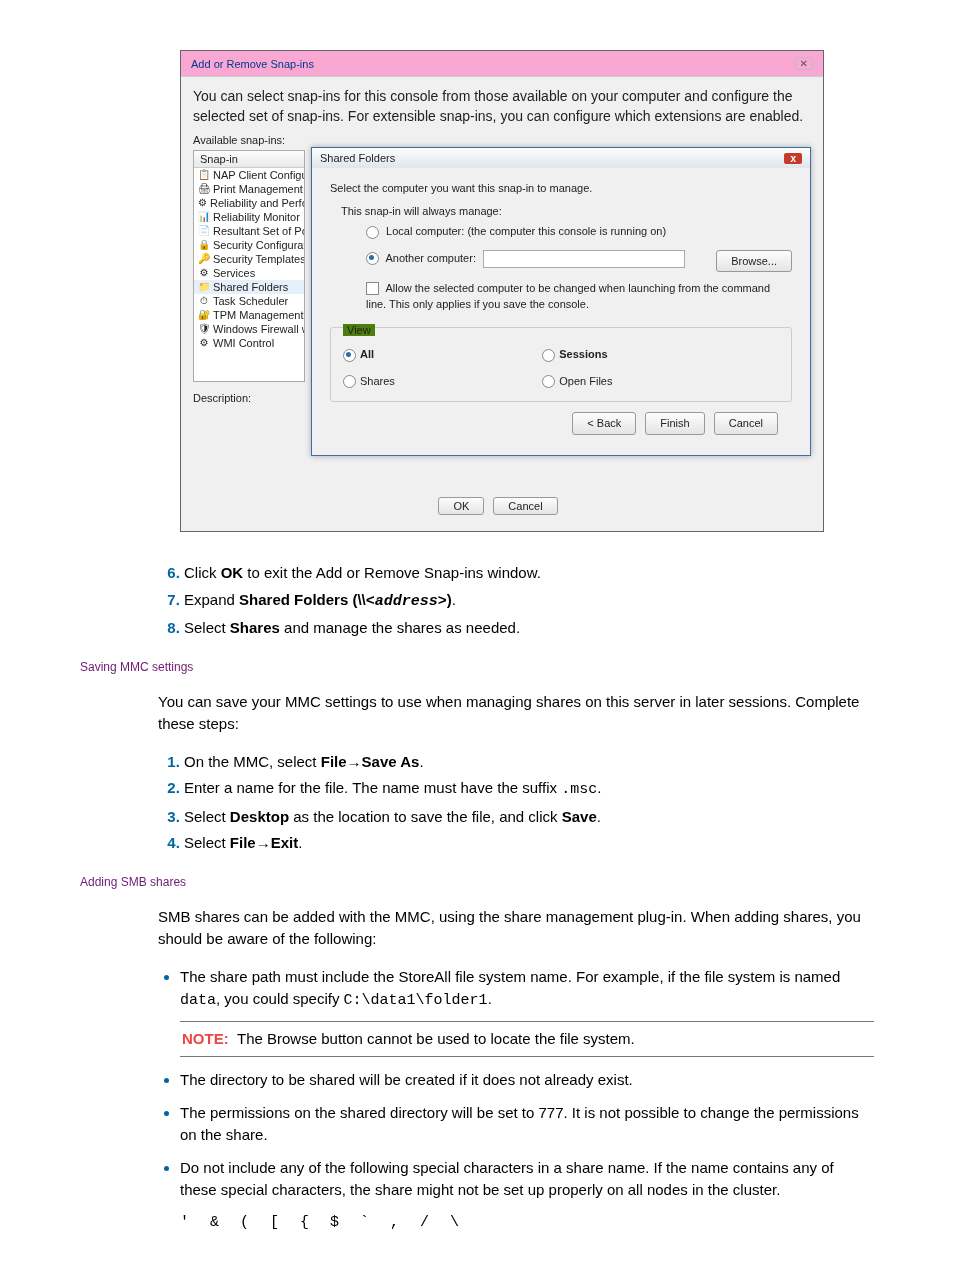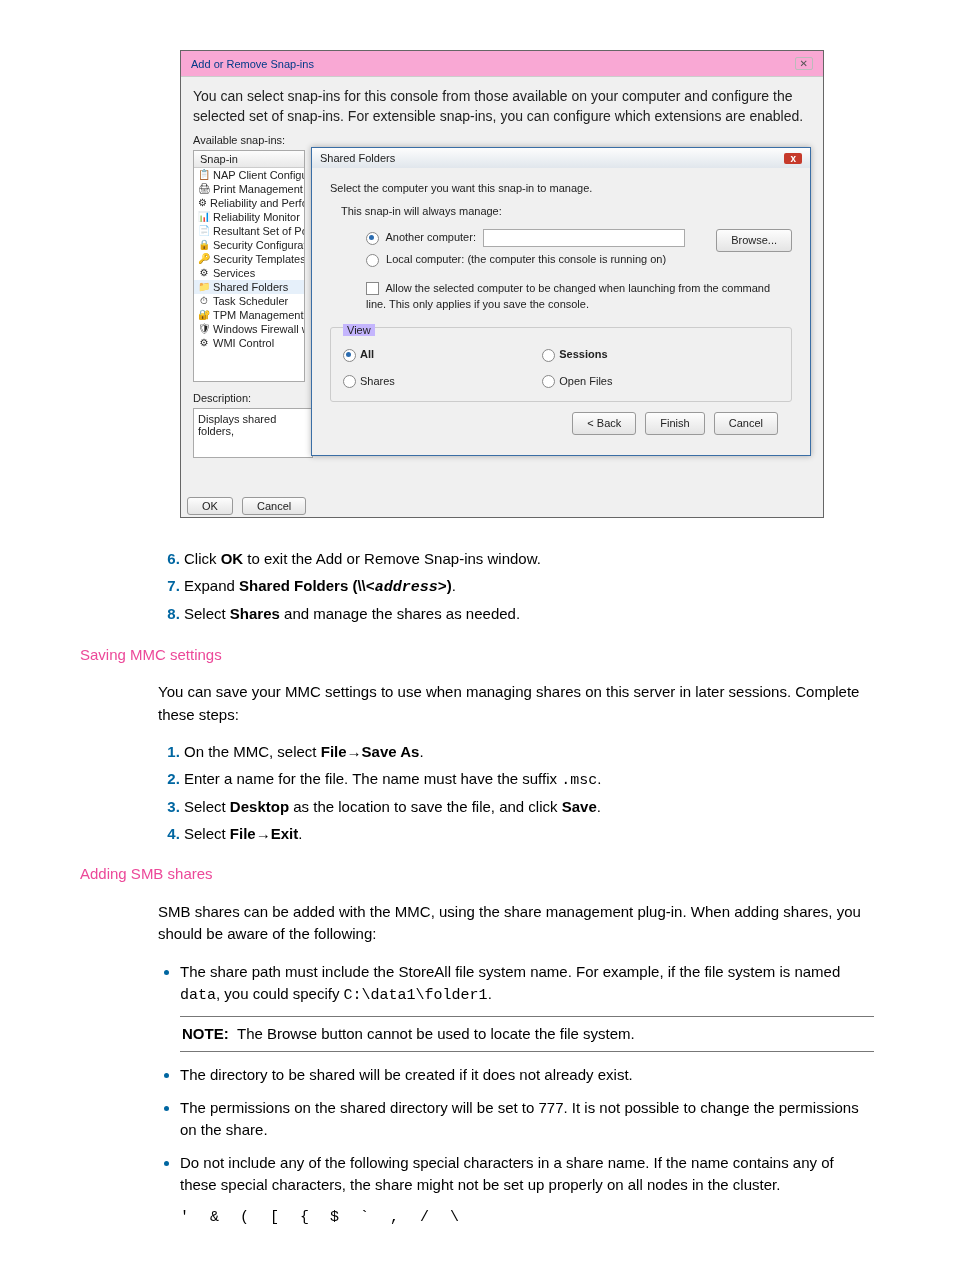--- a/index.html
+++ b/index.html
@@ -61,39 +61,39 @@
   .radio { width:11px;height:11px; display:inline-block; border:1px solid #888; border-radius:50%; vertical-align:middle; margin-right:4px; background:#fff; position:relative;}
   .radio.sel::after { content:""; position:absolute; width:5px; height:5px; background:#2b6cb0; border-radius:50%; top:2px; left:2px;}
   .chk { width:11px;height:11px; display:inline-block; border:1px solid #888; vertical-align:middle; margin-right:4px; background:#fff;}
   .txtfield { display:inline-block; border:1px solid #aaa; background:#fff; width:200px; height:16px; vertical-align:middle; margin-left:4px;}
   .btn {
     display:inline-block; background:linear-gradient(#fdfdfd,#e4e4e4);
     border:1px solid #999; border-radius:3px; padding:2px 14px; font-size:11px;
     margin-left:6px;
   }
   .fieldset { border:1px solid #ccc; border-radius:3px; padding:8px 12px 12px 12px; margin-top:14px;}
-  .fieldset-lgd { font-size:11px; position:relative; top:-14px; background:#c4b5fd; padding:0 4px;}
+  .fieldset-lgd { font-size:11px; position:relative; top:-14px; background:#4d7c0f; padding:0 4px;}
   .radio-row { display:inline-block; width:45%;}
   .inner-buttons { text-align:right; padding:10px 14px; }
-  .outer-buttons { text-align:left; padding:8px 14px 2px 0; clear:both;}
+  .outer-buttons { text-align:center; padding:8px 14px 16px 0; clear:both;}
   .leftcol { overflow:hidden; }
 
   
   .doc { font-family: Arial, Helvetica, sans-serif; font-size:15px; color:#000; line-height:1.5; margin-top:10px;}
   .doc ol { margin: 4px 0 16px 0; padding-left: 26px; }
   .doc ol > li { margin-bottom:4px; }
   .doc ol > li::marker { color:#0066a1; font-weight:bold;}
   .doc ul { margin: 6px 0 10px 0; padding-left:22px;}
   .doc ul > li { margin-bottom:10px;}
   .doc ul > li::marker { color:#0066a1; }
-  .doc h3 { font-family: Arial, Helvetica, sans-serif; color:#ec4899; font-weight:normal; font-size:15px; margin:18px 0 8px 0;}
+  .doc h3 { font-family: Arial, Helvetica, sans-serif; color:#701a75; font-weight:normal; font-size:12px; margin:18px 0 8px 0;}
   .doc .body-text { margin-left:78px; }
   .mono { font-family:"Courier New", monospace;}
   .note-box { border-top:1px solid #777; border-bottom:1px solid #777; padding:6px 2px; margin:8px 0 12px 0;}
-  .note-lbl { color:#000000; font-weight:bold;}
+  .note-lbl { color:#ef4444; font-weight:bold;}
 </style>
 </head>
 <body>
 
 <div class="page">
 
   <div class="screenshot">
     <div class="dlg-title">
       <span>Add or Remove Snap-ins</span>
       <span class="close-x">✕</span>
@@ -154,40 +154,39 @@
                 <span>Windows Firewall wi</span>
               </div>
               <div class="list-item">
                 <span class="ico">⚙</span>
                 <span>WMI Control</span>
               </div>
             </div>
         </div>
         <div style="height:10px;"></div>
         <span class="dlg-label">Description:</span>
-        <div class="desc-box">Displays shared folders,</div>
       </div>
 
       <div class="inner-dialog">
         <div class="inner-title">
           <span>Shared Folders</span>
           <span class="xbtn">x</span>
         </div>
         <div class="inner-body">
           <div>Select the computer you want this snap-in to manage.</div>
           <div class="indent1">This snap-in will always manage:</div>
+          <div class="indent2">
+            <span class="radio"></span>
+            <span>Local computer:  (the computer this console is running on)</span>
+          </div>
           <div class="indent2" style="margin-top:10px;">
             <span class="radio sel"></span>
             <span>Another computer:</span>
             <span class="txtfield"></span>
             <span class="btn" style="float:right;">Browse...</span>
-          </div>
-          <div class="indent2">
-            <span class="radio"></span>
-            <span>Local computer:  (the computer this console is running on)</span>
           </div>
           <div class="indent3" style="margin-top:12px;">
             <span class="chk"></span>
             <span>Allow the selected computer to be changed when launching from the command line.  This only applies if you save the console.</span>
           </div>
           <div class="fieldset">
             <span class="fieldset-lgd">View</span>
             <div style="margin-top:-6px;font-weight:bold;">
               <span class="radio-row"><span class="radio sel"></span><span>All</span></span>
               <span class="radio-row"><span class="radio"></span><span>Sessions</span></span>

